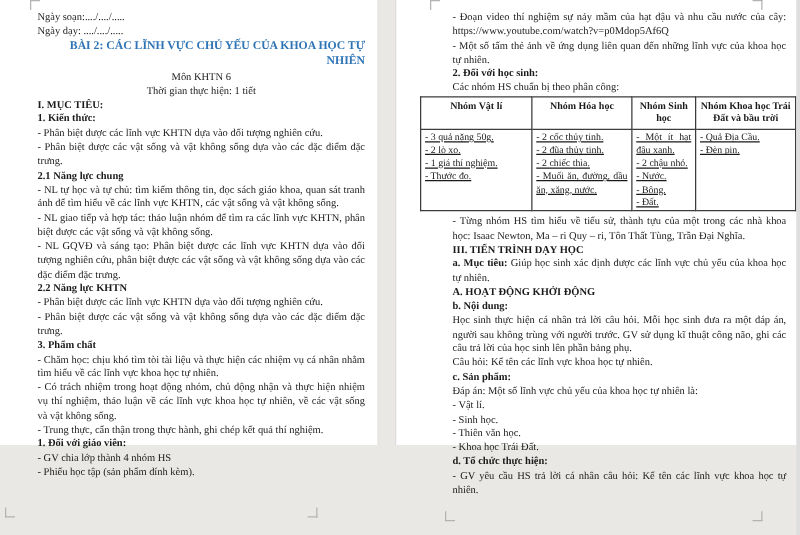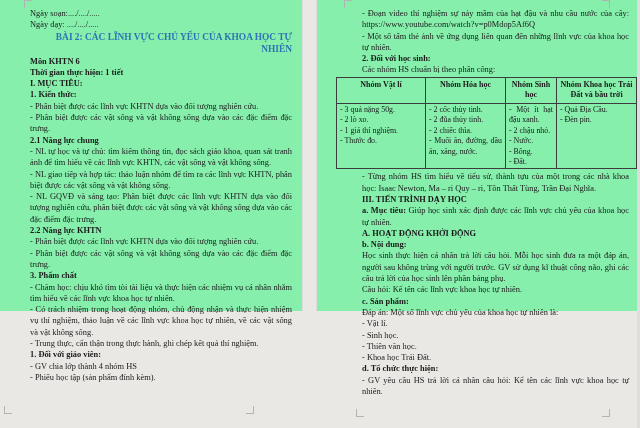--- a/index.html
+++ b/index.html
@@ -2,40 +2,40 @@
 <html><head>
 <meta charset="utf-8">
 <style>
   html,body{margin:0;padding:0;}
   body{
     position:relative;width:640px;height:428px;overflow:hidden;
     background:#e9e8e5;
     font-family:"Liberation Serif","DejaVu Serif",serif;
     color:#1a1a1a;
   }
-  .page{position:absolute;top:0;height:311px;background:#86efac;box-sizing:border-box;}
+  .page{position:absolute;top:0;height:356px;background:#ffffff;box-sizing:border-box;}
   #page-left{left:0;width:303px;padding:8px 10px 0 30px;border-right:1px solid #dddcda;}
   #page-right{left:316px;width:326px;padding:8px 13px 0 45px;border-left:1px solid #dddcda;}
   .edge-strip{position:absolute;top:0;right:0;width:3px;height:428px;background:#dedede;}
   p{margin:0;}
   .t{font-size:8.4px;line-height:11.3px;text-align:justify;}
   .b{font-weight:bold;}
-  .center{text-align:left;font-weight:bold;}
+  .center{text-align:center;}
   .title{font-size:9.4px;line-height:12.5px;font-weight:bold;color:#2e74b5;text-align:right;}
   
   table.prep{
     border-collapse:collapse;table-layout:fixed;
     width:300px;margin-left:-26px;margin-top:1px;margin-bottom:2px;
   }
   table.prep th,table.prep td{
     border:1px solid #3c3c3c;vertical-align:top;
     font-size:7.9px;line-height:10.4px;padding:1px 3px;
   }
   table.prep th{font-size:8px;line-height:10.6px;text-align:center;font-weight:bold;padding:2px 2px;}
-  table.prep td{text-align:justify;}
+  table.prep td{text-align:justify;text-decoration:underline;}
   .cellline{display:block;}
   
   .tick{position:absolute;width:7px;height:7px;}
   .tick.tl{border-left:1px solid #b3b3b3;border-top:1px solid #b3b3b3;}
   .tick.tr{border-right:1px solid #b3b3b3;border-top:1px solid #b3b3b3;}
   .tick.bl{border-left:1px solid #b3b3b3;border-bottom:1px solid #b3b3b3;}
   .tick.br{border-right:1px solid #b3b3b3;border-bottom:1px solid #b3b3b3;}
 </style>
 </head>
 <body>

